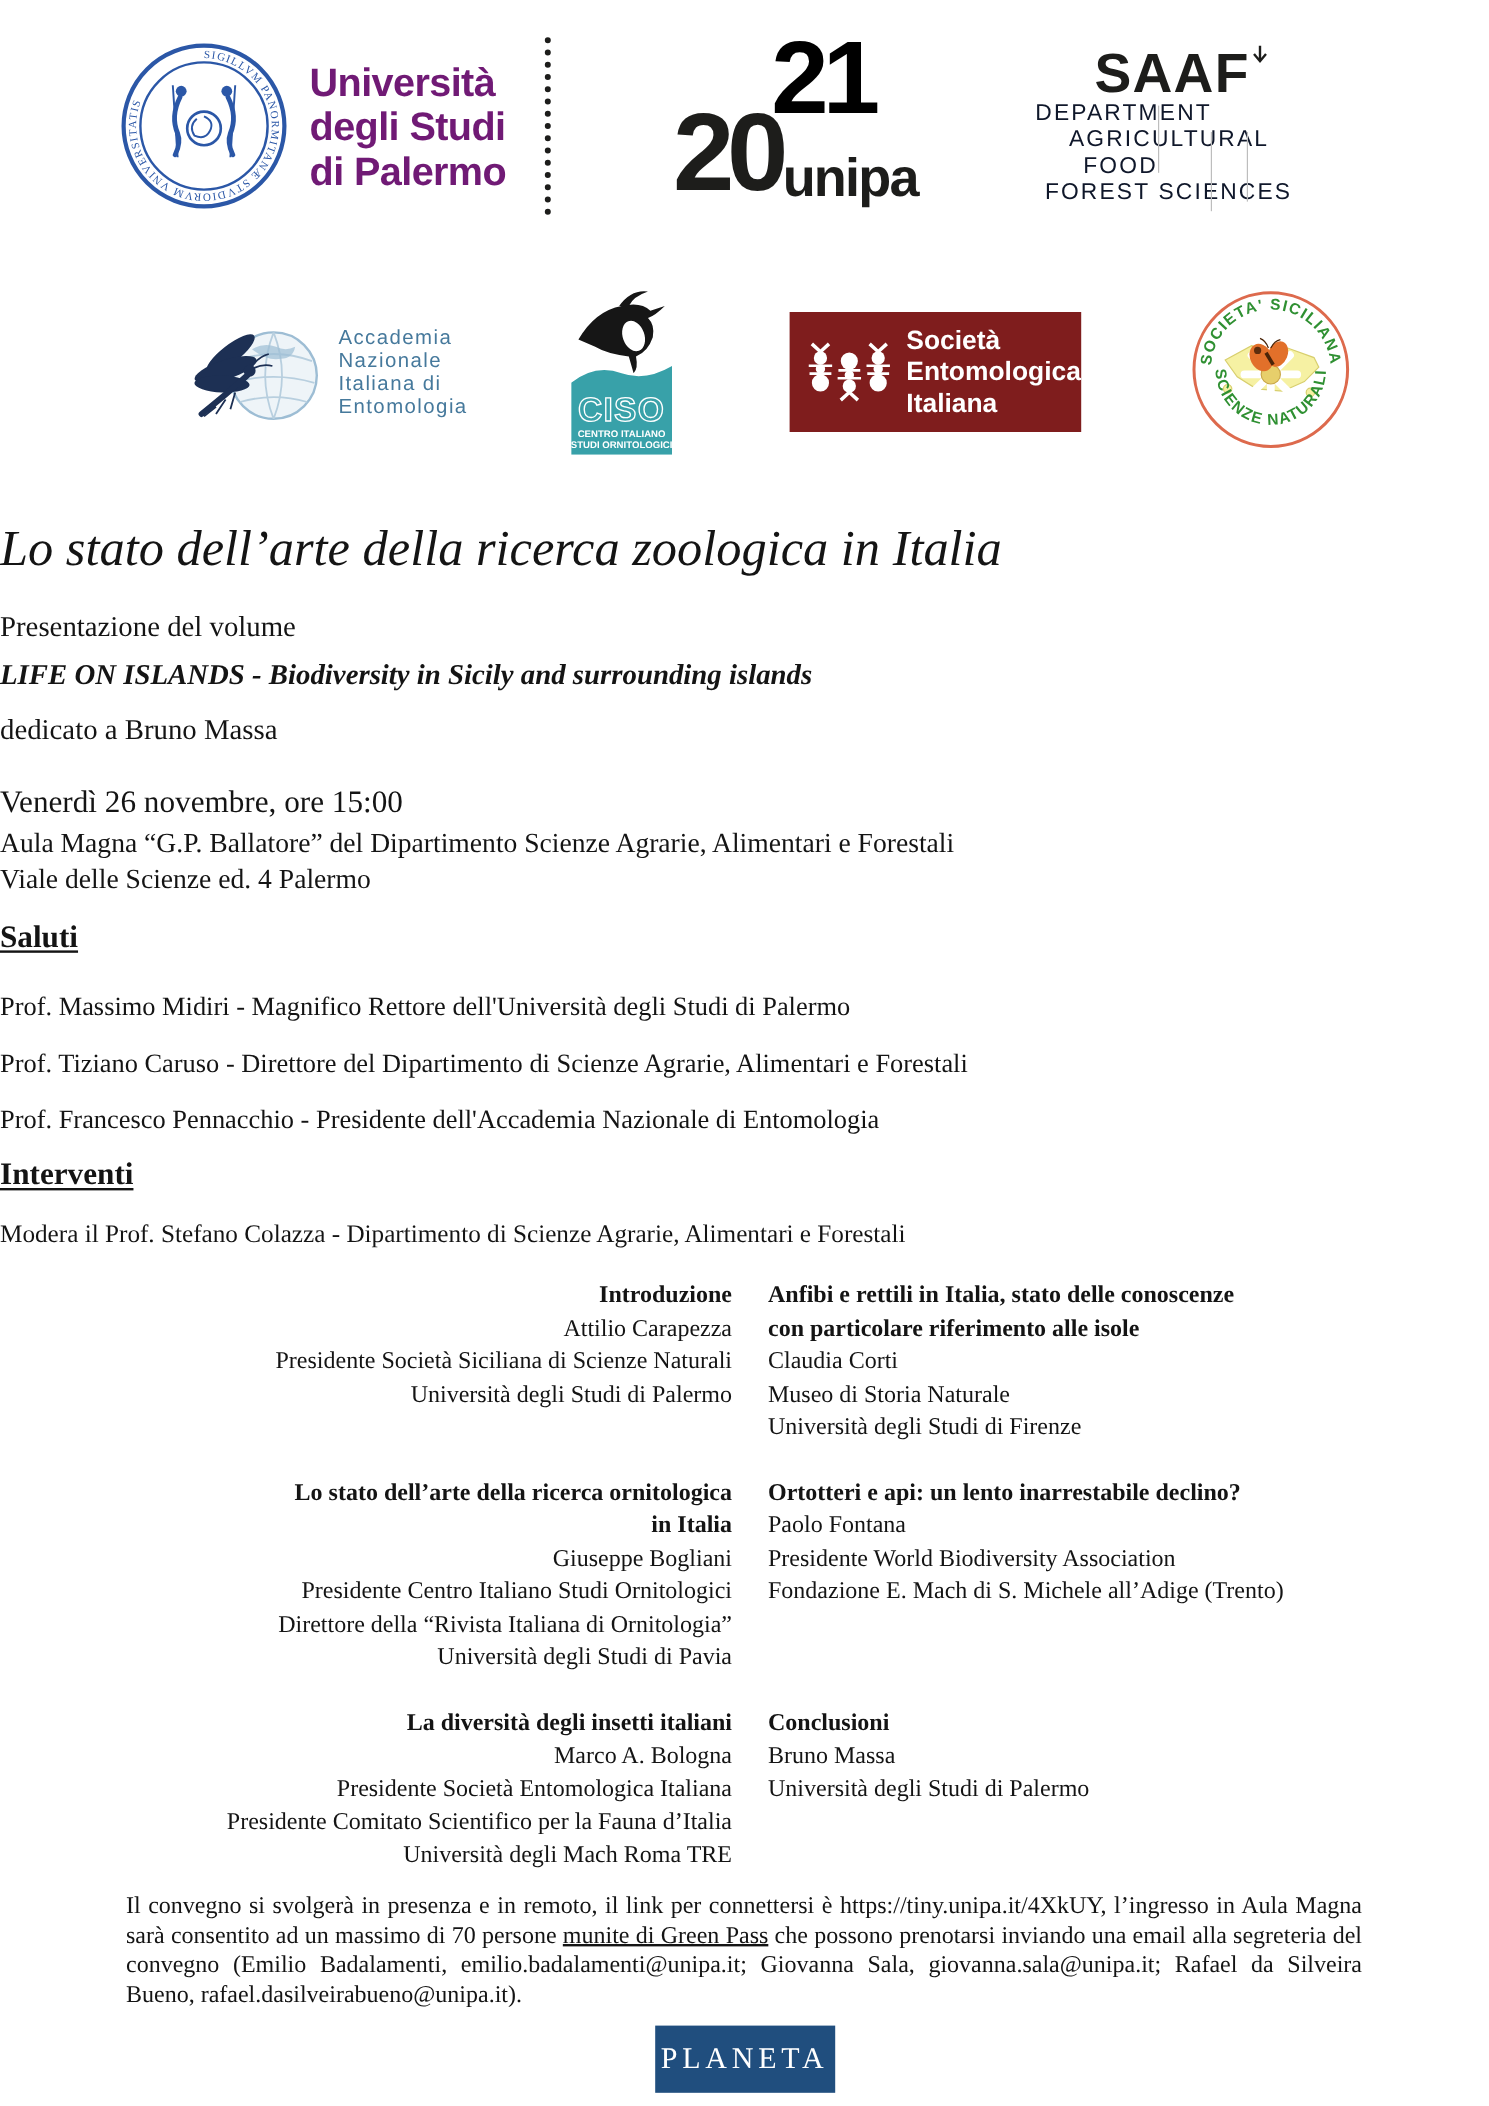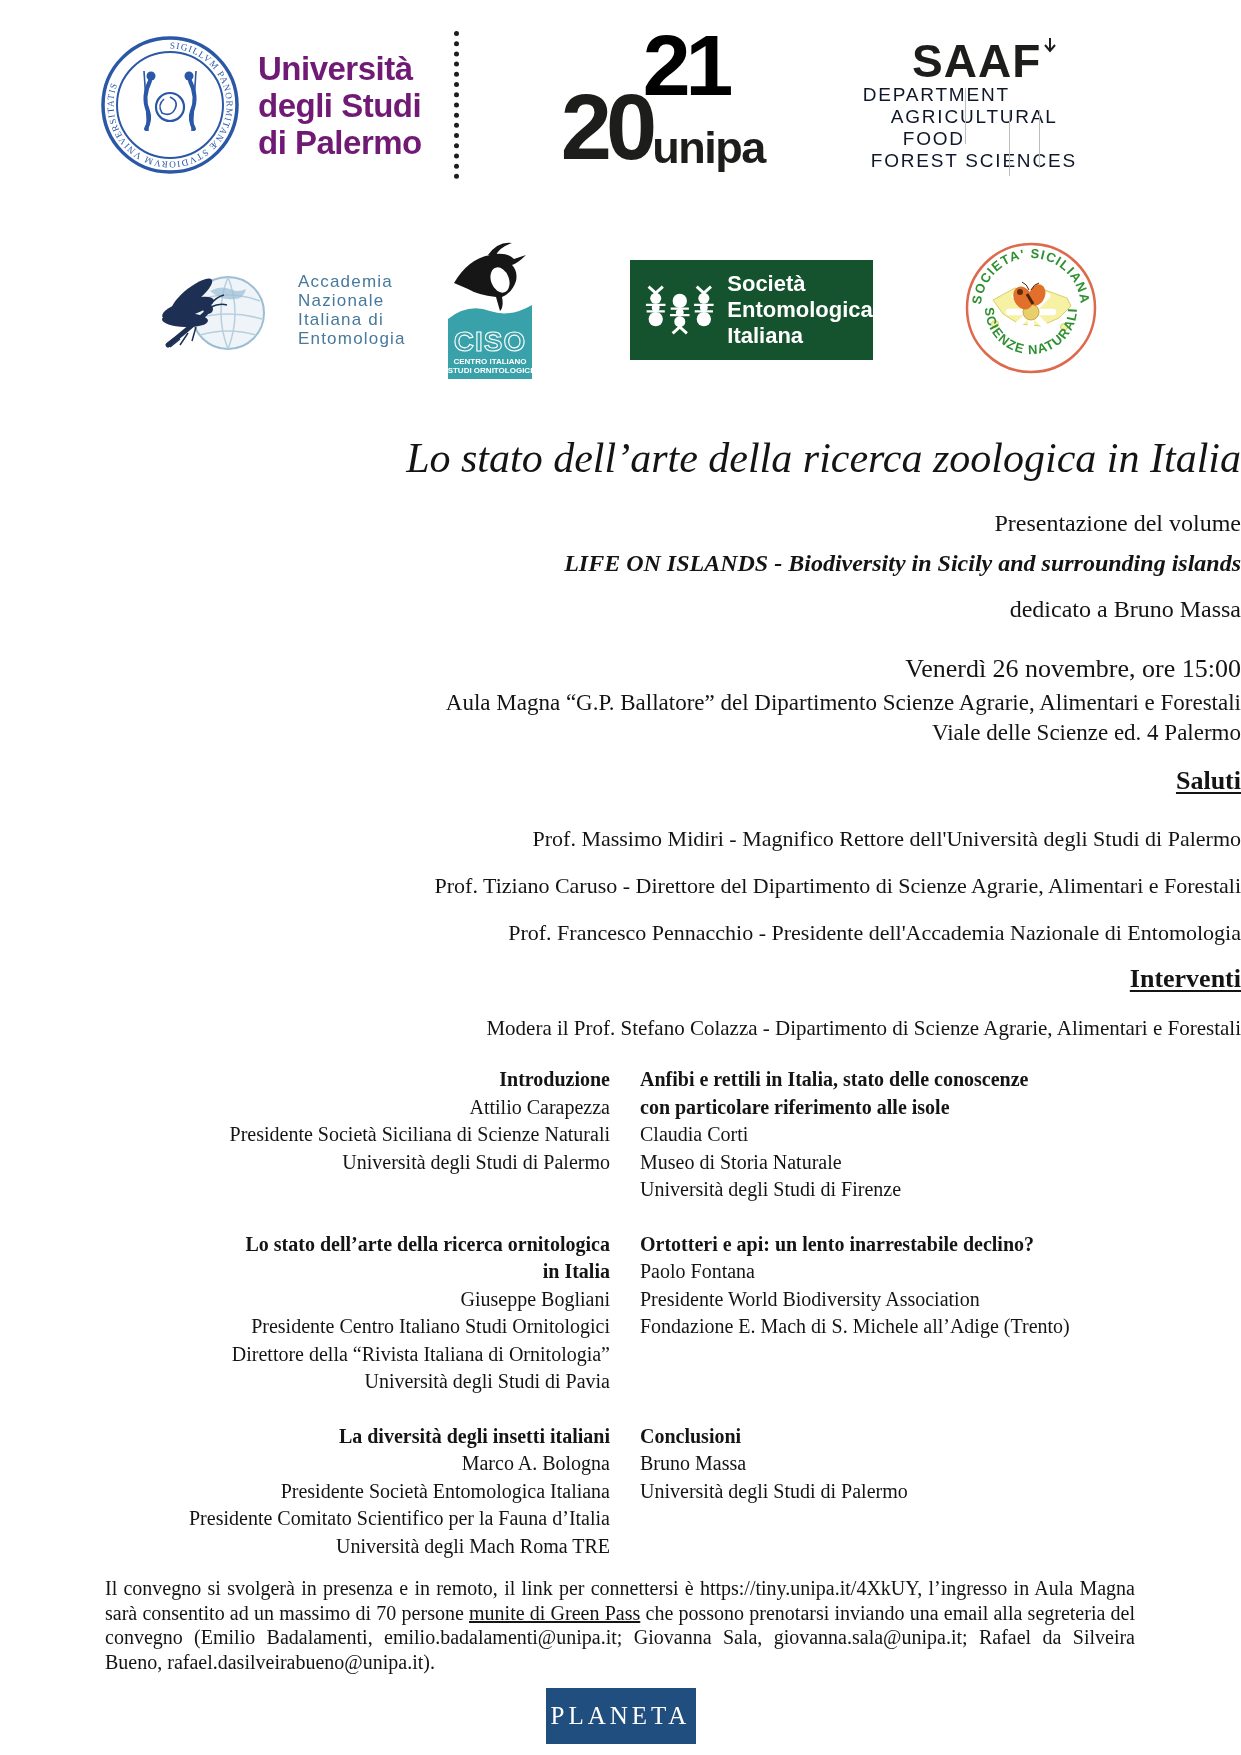--- a/index.html
+++ b/index.html
@@ -15,28 +15,28 @@
   .a21{position:absolute;left:82px;top:-14px;font-size:86px;line-height:0.78;letter-spacing:-5px;color:#000000;}
   .aunipa{position:absolute;right:-4px;bottom:-2px;font-size:45px;line-height:0.8;letter-spacing:-1.5px;color:#1d1d1b;}
   .saaf{position:relative;width:240px;margin-left:96px;font-family:"Liberation Sans",sans-serif;}
   .saaf-acronym{font-size:46px;font-weight:bold;letter-spacing:1px;color:#1d1d1b;text-align:center;line-height:46px;}
   .saaf-line{font-size:19px;line-height:22px;letter-spacing:1.8px;color:#0f172a;white-space:nowrap;}
   .saaf-root{position:absolute;width:1.5px;background:#bdbdbd;}
   .saaf-arrow{position:absolute;right:40px;top:0;}
 
   
   .partners-row{display:flex;align-items:center;margin:45px 0 0 158px;height:160px;}
-  .acc-lockup{display:flex;align-items:center;gap:28px;margin-right:42px;}
+  .acc-lockup{display:flex;align-items:center;gap:12px;margin-right:86px;}
   .acc-text{font-family:"Liberation Sans",sans-serif;color:#46799c;font-size:17px;line-height:19px;letter-spacing:1.2px;}
   .ciso{margin-right:98px;}
-  .sei{width:243px;height:100px;background:#14532d;display:flex;align-items:center;padding:0 0 0 14px;box-sizing:border-box;margin-right:90px;}
+  .sei{width:243px;height:100px;background:#7f1d1d;display:flex;align-items:center;padding:0 0 0 14px;box-sizing:border-box;margin-right:90px;}
   .sei-text{font-family:"Liberation Sans",sans-serif;color:#fff;font-weight:bold;font-size:22px;line-height:26px;margin-left:12px;}
 
   
-  .ctr{text-align:right;}
+  .ctr{text-align:left;}
   .main-title{margin-top:44px;font-size:42px;line-height:48px;font-style:italic;}
   .sub1{margin-top:26px;font-size:24px;line-height:30px;}
   .sub2{margin-top:10px;font-size:24px;line-height:30px;font-style:italic;font-weight:bold;}
   .sub3{margin-top:16px;font-size:24px;line-height:30px;}
   .date-line{margin-top:28px;font-size:26px;line-height:34px;}
   .venue-line{margin-top:2px;font-size:23px;line-height:30px;}
   .addr-line{font-size:23px;line-height:30px;}
   .section-h{margin-top:16px;font-size:26px;line-height:34px;font-weight:bold;text-decoration:underline;text-underline-offset:3px;}
   .saluti-item{margin:0;font-size:22px;line-height:30px;}
   .saluti-item.first{margin-top:26px;}

